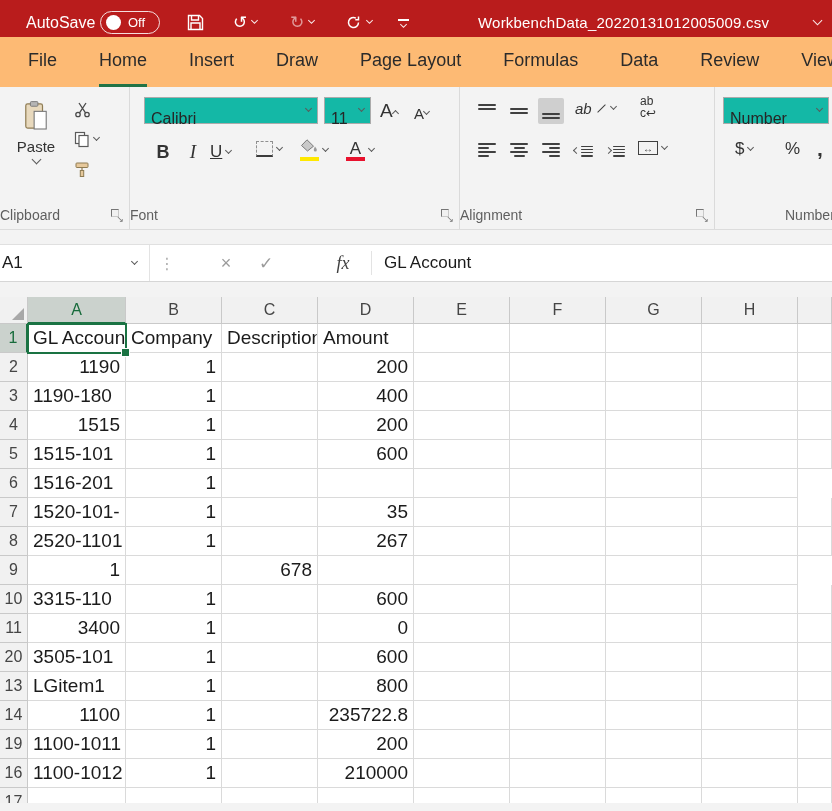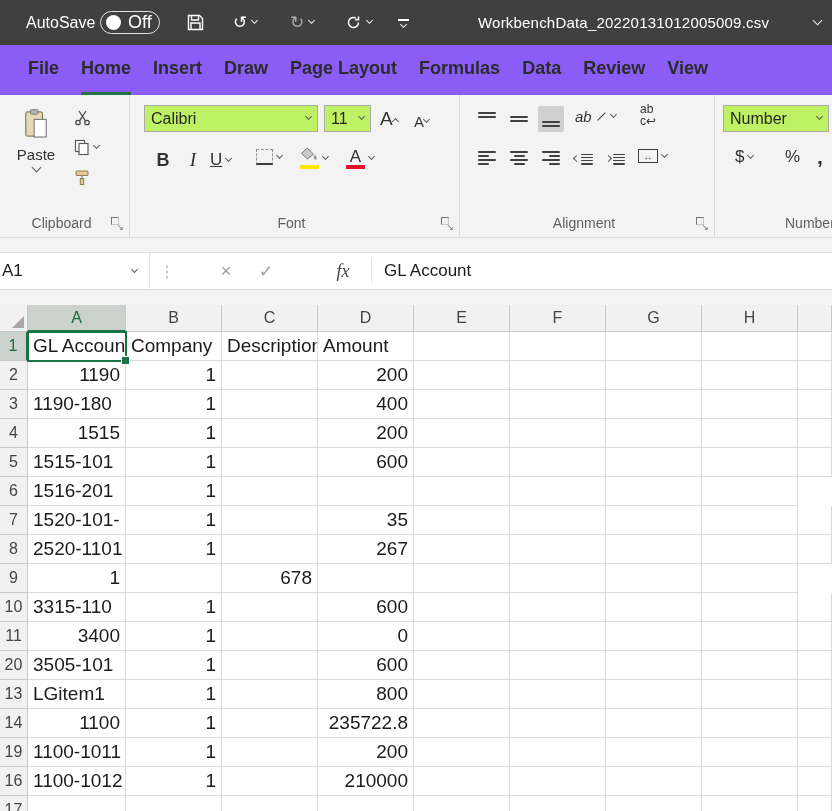--- a/index.html
+++ b/index.html
@@ -1,53 +1,53 @@
 <!DOCTYPE html>
 <html><head>
 <meta charset="utf-8">
 <style>
   * { box-sizing: border-box; margin: 0; padding: 0; }
   html,body { width:832px; height:811px; overflow:hidden; }
   body { font-family:"Liberation Sans","DejaVu Sans",sans-serif; background:#F3F3F3; position:relative; cursor:default; }
 
   
-  .titlebar { position:relative; height:45px; background:#404040; color:#fff; }
+  .titlebar { position:relative; height:37px; background:#b91c1c; color:#fff; }
   .tb { position:absolute; top:0; height:45px; display:flex; align-items:center; gap:5px; color:#fff; }
   .toggle { width:60px; height:23px; border:1px solid rgba(255,255,255,.85); border-radius:12px; display:flex; align-items:center; padding:0 5px; gap:7px; }
   .knob { width:15px; height:15px; border-radius:50%; background:#fff; }
-  .toggle-state { font-size:18px; }
+  .toggle-state { font-size:13px; }
   .glyph { font-size:17px; line-height:1; }
   .dim { opacity:.55; }
   .chev { width:7px; height:7px; border-right:1.6px solid #5a5a5a; border-bottom:1.6px solid #5a5a5a; transform:rotate(45deg); display:inline-block; margin-top:-4px; }
   .chev.w { border-color:rgba(255,255,255,.9); }
   .chev.tiny { width:5px; height:5px; border-width:1.3px; }
   .chev.up { transform:rotate(225deg); margin-top:4px; }
   .qat-bar { width:11px; height:2px; background:#fff; display:block; margin-bottom:3px; }
   .win-title { font-size:15px; letter-spacing:.2px; white-space:nowrap; }
 
   
-  .tabbar { display:flex; gap:22px; padding-left:28px; height:50px; background:#8b5cf6; font-size:18px; color:#2b2b2b;font-weight:bold; }
+  .tabbar { display:flex; gap:42px; padding-left:28px; height:50px; background:#fdba74; font-size:18px; color:#2b2b2b; }
   .tab { display:flex; align-items:center; border-bottom:3px solid transparent; white-space:nowrap; }
   .tab.active { border-bottom-color:#217346; }
 
   
   .ribbon { position:relative; height:143px; background:#F3F3F3; border-bottom:1px solid #DCDCDC; overflow:hidden; }
   .group { position:absolute; top:0; height:143px; border-right:1px solid #DADADA; }
   #g-clip { left:0; width:130px; }
   #g-font { left:130px; width:330px; }
   #g-align { left:460px; width:255px; }
   #g-num { left:715px; width:117px; border-right:none; }
-  .group-label { position:absolute; bottom:7px; left:0; right:6px; text-align:center; font-size:14px; color:#5f5f5f; white-space:nowrap; }
+  .group-label { position:absolute; bottom:7px; left:0; right:6px; text-align:left; font-size:14px; color:#5f5f5f; white-space:nowrap; }
   #g-num .group-label { left:70px; right:auto; text-align:left; }
   .launcher { position:absolute; right:5px; bottom:8px; width:13px; height:13px; }
   .launcher .corner { position:absolute; left:0; top:0; width:8px; height:8px; border-left:1.3px solid #767676; border-top:1.3px solid #767676; }
   .launcher .arr { position:absolute; right:0; bottom:-2px; font-size:9px; color:#767676; line-height:1; }
 
   .abs { position:absolute; display:flex; align-items:center; }
-  .combo { position:absolute; background:#bef264; border:1px solid #ABABAB; display:flex; align-items:center; justify-content:space-between; font-size:16px; color:#262626; padding:0 6px; height:27px; }
+  .combo { position:absolute; background:#14b8a6; border:1px solid #ABABAB; display:flex; align-items:flex-start; justify-content:space-between; font-size:16px; color:#262626; padding:12px 6px; height:27px; }
 
   
   .paste-btn { left:8px; top:8px; width:56px; height:108px; flex-direction:column; justify-content:flex-start; gap:5px; font-size:15px; color:#333; padding-top:4px; }
   .mini-col { left:74px; top:12px; flex-direction:column; gap:10px; align-items:flex-start; }
   .mini-btn { display:flex; align-items:center; gap:4px; height:20px; }
 
   
   .tool { position:absolute; display:flex; align-items:center; justify-content:center; color:#333; }
   .b-bold { font-weight:700; font-size:18px; }
   .b-italic { font-style:italic; font-family:"Liberation Serif",serif; font-size:19px; }

